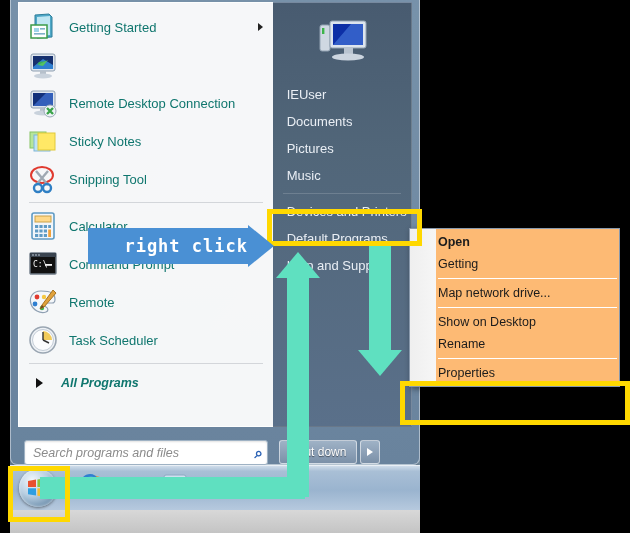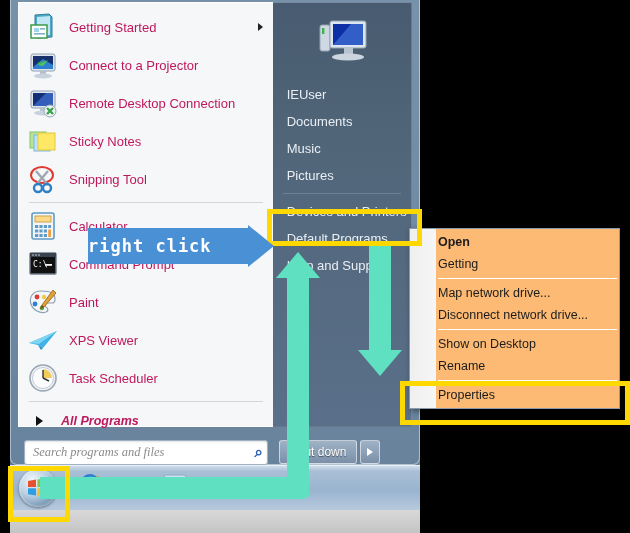--- a/index.html
+++ b/index.html
@@ -33,21 +33,21 @@
   .leftpane {
     width: 256px; height: 100%;
     background: rgba(253,253,253,.95);
     border: 1px solid rgba(255,255,255,.8);
     border-right: none;
     padding: 5px 0 0 0;
   }
   .mi {
     display: flex; align-items: center; height: 38px;
     padding: 0 6px 0 8px; position: relative;
-    color: #be185d; font-size: 13px;
+    color: #0f766e; font-size: 13px;
   }
   .mi .ico { width: 32px; height: 32px; margin-right: 10px; flex: 0 0 32px; position: relative; }
   .mi .lbl { white-space: nowrap; }
   .mi .caret {
     position: absolute; right: 10px; top: 50%; transform: translateY(-50%);
     width: 0; height: 0; border-left: 5px solid #222;
     border-top: 4px solid transparent; border-bottom: 4px solid transparent;
   }
   .sep-h { height: 1px; background: #d3d6da; margin: 4px 10px; }
   .mi.allp { font-weight: bold; font-size: 12.5px; height: 30px; font-style: italic; }
@@ -56,21 +56,20 @@
     border-top: 5px solid transparent; border-bottom: 5px solid transparent;
     margin-left: 9px; margin-right: 18px;
   }
 
   
   .searchwrap { position: absolute; left: 0; bottom: -42px; width: 256px; padding: 4px 6px; }
   .searchbox {
     height: 25px; background: #fff; border: 1px solid #9fb2c4;
     border-radius: 3px; display: flex; align-items: center; padding: 0 4px 0 8px;
     box-shadow: inset 0 1px 2px rgba(0,0,0,.12);
-    font-family: Liberation Serif, serif;
   }
   .searchbox .ph { flex: 1; font-style: italic; color: #8b8b8b; font-size: 12.5px; }
   .searchbox .mag { color: #2b62b5; font-size: 15px; font-weight: bold; }
 
   
   .rightpane {
     width: 140px; height: 100%;
     background: linear-gradient(180deg,#485b70 0%,#516679 35%,#5a708a 100%);
     padding-top: 4px; position: relative;
     border: 1px solid rgba(255,255,255,.18);
@@ -166,21 +165,21 @@
   #arr-dn {
     left: 358px; top: 350px; width: 0; height: 0; background: none;
     border-left: 22px solid transparent; border-right: 22px solid transparent;
     border-top: 26px solid #5fe0c0;
   }
 
   
   .banner {
     position: absolute; left: 88px; top: 228px; width: 160px; height: 36px;
     background: #4a90d4; z-index: 62;
-    display: flex; align-items: center; justify-content: flex-start;
+    display: flex; align-items: center; justify-content: flex-end;
   }
   .banner .btxt {
     font-family: "DejaVu Sans Mono", monospace; font-weight: bold;
     font-size: 17px; color: #ffffff; letter-spacing: 1px;
   }
   .banner-tip {
     position: absolute; left: 248px; top: 225px; width: 0; height: 0; z-index: 62;
     border-top: 21px solid transparent; border-bottom: 21px solid transparent;
     border-left: 26px solid #4a90d4;
   }
@@ -217,21 +216,20 @@
             <svg width="32" height="32" viewBox="0 0 32 32">
               <rect x="4" y="5" width="24" height="17" rx="2" fill="#dfe6ee" stroke="#8fa0b2"></rect>
               <rect x="6" y="7" width="20" height="13" fill="#16306e"></rect>
               <path d="M6 18 L16 10 L26 16 L26 20 L6 20 Z" fill="#2f7fd0"></path>
               <path d="M20 12 L10 16 L14 16 L10 16 L12 13 Z" fill="#3cb44a"></path>
               <path d="M21 11 L11 16 L16 17 Z" fill="#54c45f"></path>
               <rect x="13" y="22" width="6" height="4" fill="#b6c0cb"></rect>
               <ellipse cx="16" cy="27" rx="9" ry="2.4" fill="#c9d2dc"></ellipse>
             </svg>
           </span>
-          <span class="lbl">Connect to a Projector</span>
         </div>
 
         <div class="mi">
           <span class="ico">
             <svg width="32" height="32" viewBox="0 0 32 32">
               <rect x="4" y="4" width="24" height="17" rx="2" fill="#dfe6ee" stroke="#8fa0b2"></rect>
               <rect x="6" y="6" width="20" height="13" fill="#12307a"></rect>
               <path d="M6 19 L19 6 L26 6 L26 19 Z" fill="#3f6fd0" opacity="0.75"></path>
               <rect x="13" y="21" width="6" height="4" fill="#b6c0cb"></rect>
               <ellipse cx="16" cy="26" rx="9" ry="2.4" fill="#c9d2dc"></ellipse>
@@ -310,33 +308,23 @@
             <svg width="32" height="32" viewBox="0 0 32 32">
               <path d="M14 5 C5 5 2 12 4 18 C6 24 13 28 19 26 C22 25 21 22 19 21 C17 20 18 17 21 17 L25 17 C29 17 29 10 25 7 C22 5 18 5 14 5 Z" fill="#f4f7fa" stroke="#8fa0b2" stroke-width="1.2"></path>
               <circle cx="10" cy="11" r="2.4" fill="#e03a2f"></circle>
               <circle cx="8" cy="18" r="2.4" fill="#2f7fd0"></circle>
               <circle cx="15" cy="22" r="2.2" fill="#3cb44a"></circle>
               <circle cx="17" cy="11" r="2.2" fill="#f5c842"></circle>
               <path d="M26 4 L29 7 L17 21 L13 23 L15 19 Z" fill="#e0a23c" stroke="#a87420"></path>
               <path d="M13 23 L15 19 L17 21 Z" fill="#6b4a1d"></path>
             </svg>
           </span>
-          <span class="lbl">Paint</span>
-        </div>
-
-        <div class="mi">
-          <span class="ico">
-            <svg width="32" height="32" viewBox="0 0 32 32">
-              <path d="M2 19 L30 7 L16 24 L11 21 Z" fill="#3fb3e8"></path>
-              <path d="M2 19 L30 7 L12 20 Z" fill="#7fd4f2"></path>
-              <path d="M11 21 L16 24 L14 26 Z" fill="#2a8fc4"></path>
-            </svg>
-          </span>
-          <span class="lbl">XPS Viewer</span>
-        </div>
+          <span class="lbl">Remote</span>
+        </div>
+
 
         <div class="mi">
           <span class="ico">
             <svg width="32" height="32" viewBox="0 0 32 32">
               <circle cx="16" cy="16" r="13" fill="#eef2f6" stroke="#9aa6b2" stroke-width="1.6"></circle>
               <circle cx="16" cy="16" r="10.5" fill="#fbfcfd" stroke="#c3ccd6"></circle>
               <path d="M16 16 L16 7 A9 9 0 0 1 25 16 Z" fill="#f0c23c" opacity=".85"></path>
               <line x1="16" y1="16" x2="16" y2="8" stroke="#333" stroke-width="1.4"></line>
               <line x1="16" y1="16" x2="22" y2="19" stroke="#333" stroke-width="1.4"></line>
             </svg>
@@ -367,22 +355,22 @@
             <rect x="20" y="8" width="36" height="27" rx="2" fill="#dde5ee" stroke="#93a3b3"></rect>
             <rect x="23" y="11" width="30" height="21" fill="#0d2fa6"></rect>
             <path d="M23 32 L41 11 L53 11 L53 32 Z" fill="#4b7fe0" opacity=".6"></path>
             <rect x="34" y="35" width="9" height="7" fill="#b9c4d0"></rect>
             <ellipse cx="38" cy="44" rx="16" ry="3.6" fill="#ccd5df"></ellipse>
           </svg>
         </div>
 
         <div class="rmi">IEUser</div>
         <div class="rmi">Documents</div>
+        <div class="rmi">Pictures</div>
         <div class="rmi">Music</div>
-        <div class="rmi">Pictures</div>
         <div class="rsep"></div>
         <div class="rmi">Devices and Printers</div>
         <div class="rmi">Default Programs</div>
         <div class="rmi">Help and Support</div>
 
         <div class="shutrow">
           <div class="shutbtn">Shut down</div>
           <div class="shutarrow">
             <i></i>
           </div>
@@ -432,21 +420,20 @@
       </svg>
     </div>
   </div>
   <div class="taskdesk"></div>
 
   <div class="ctxmenu">
     <div class="ctxitem bold">Open</div>
     <div class="ctxitem">Getting</div>
     <div class="ctxsep"></div>
     <div class="ctxitem">Map network drive...</div>
-    <div class="ctxitem">Disconnect network drive...</div>
     <div class="ctxsep"></div>
     <div class="ctxitem">Show on Desktop</div>
     <div class="ctxitem">Rename</div>
     <div class="ctxsep"></div>
     <div class="ctxitem">Properties</div>
   </div>
 
   <div class="mint" id="arr-h"></div>
   <div class="mint" id="arr-v"></div>
   <div class="mint" id="arr-up"></div>

